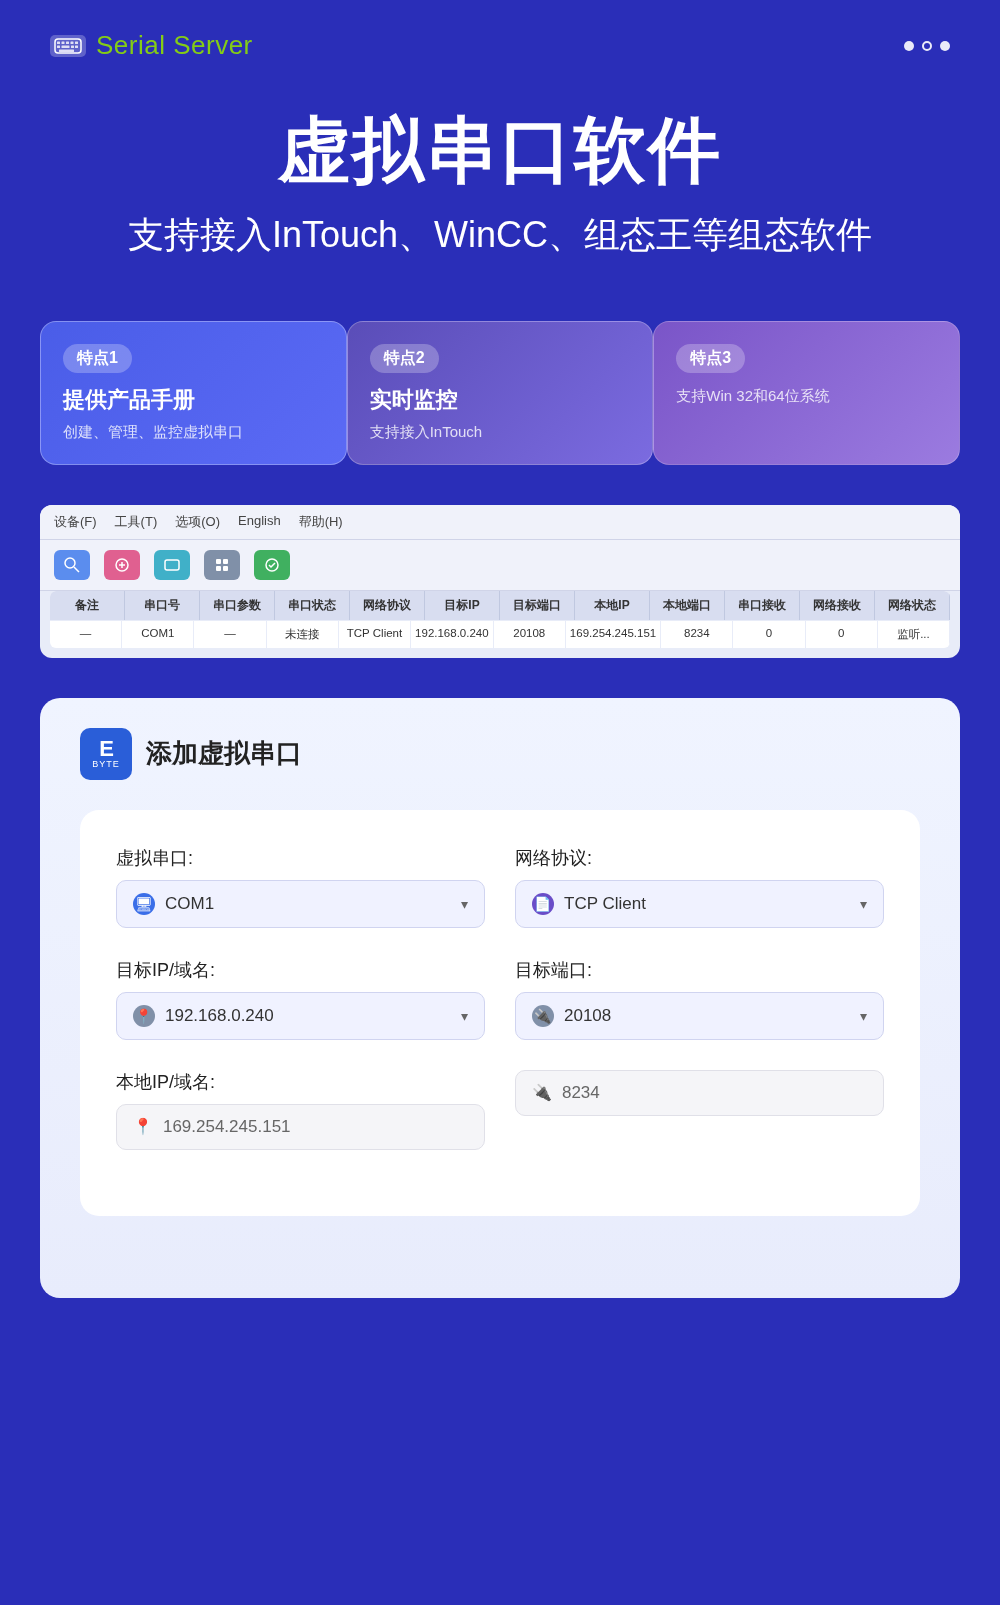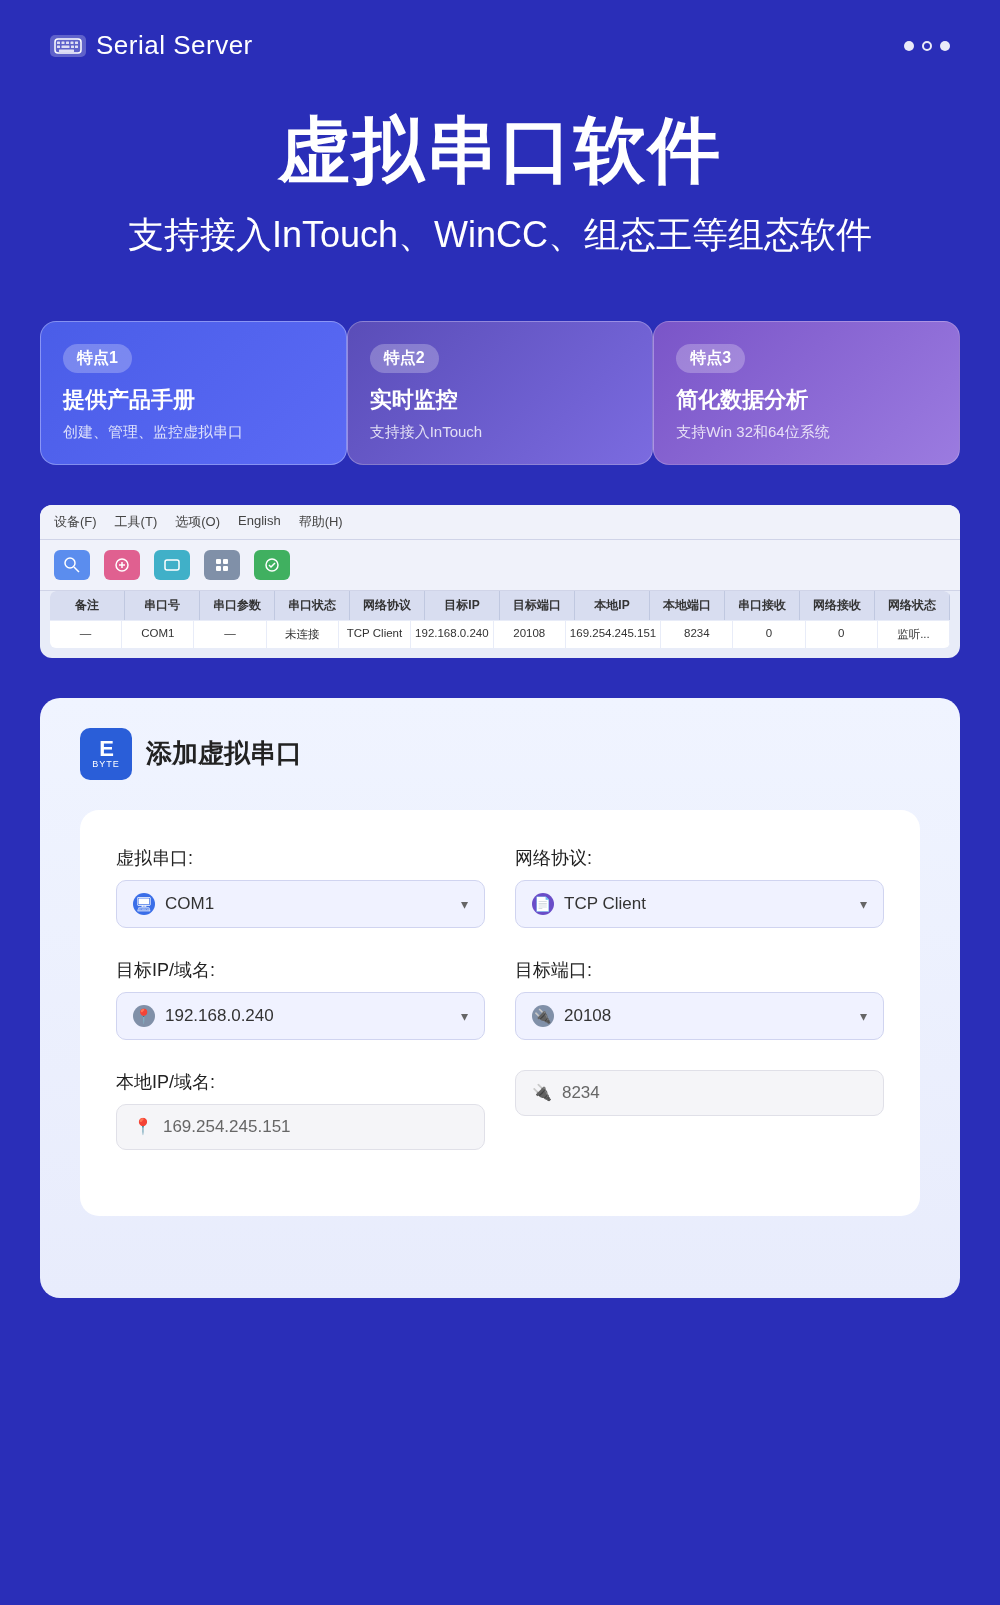--- a/index.html
+++ b/index.html
@@ -27,21 +27,21 @@
       width: 36px;
       height: 22px;
       background: rgba(255,255,255,0.25);
       border-radius: 5px;
       display: flex;
       align-items: center;
       justify-content: center;
     }
     .keyboard-icon svg { width: 28px; height: 16px; }
     .app-title {
-      color: #ffffff;
+      color: #84cc16;
       font-size: 26px;
       font-weight: 500;
       letter-spacing: 0.5px;
     }
     .dots-menu {
       display: flex;
       gap: 8px;
       align-items: center;
     }
     .dot {
@@ -343,21 +343,20 @@
     <div class="feature-name">提供产品手册</div>
     <div class="feature-desc">创建、管理、监控虚拟串口</div>
   </div>
   <div class="feature-card purple">
     <div class="feature-badge">特点2</div>
     <div class="feature-name">实时监控</div>
     <div class="feature-desc">支持接入InTouch</div>
   </div>
   <div class="feature-card violet">
     <div class="feature-badge">特点3</div>
-    <div class="feature-name">简化数据分析</div>
     <div class="feature-desc">支持Win 32和64位系统</div>
   </div>
 </div>
 
 <div class="table-section">
   <div class="table-window">
 
     <div class="table-menubar">
       <span class="menu-item-text">设备(F)</span>
       <span class="menu-item-text">工具(T)</span>

